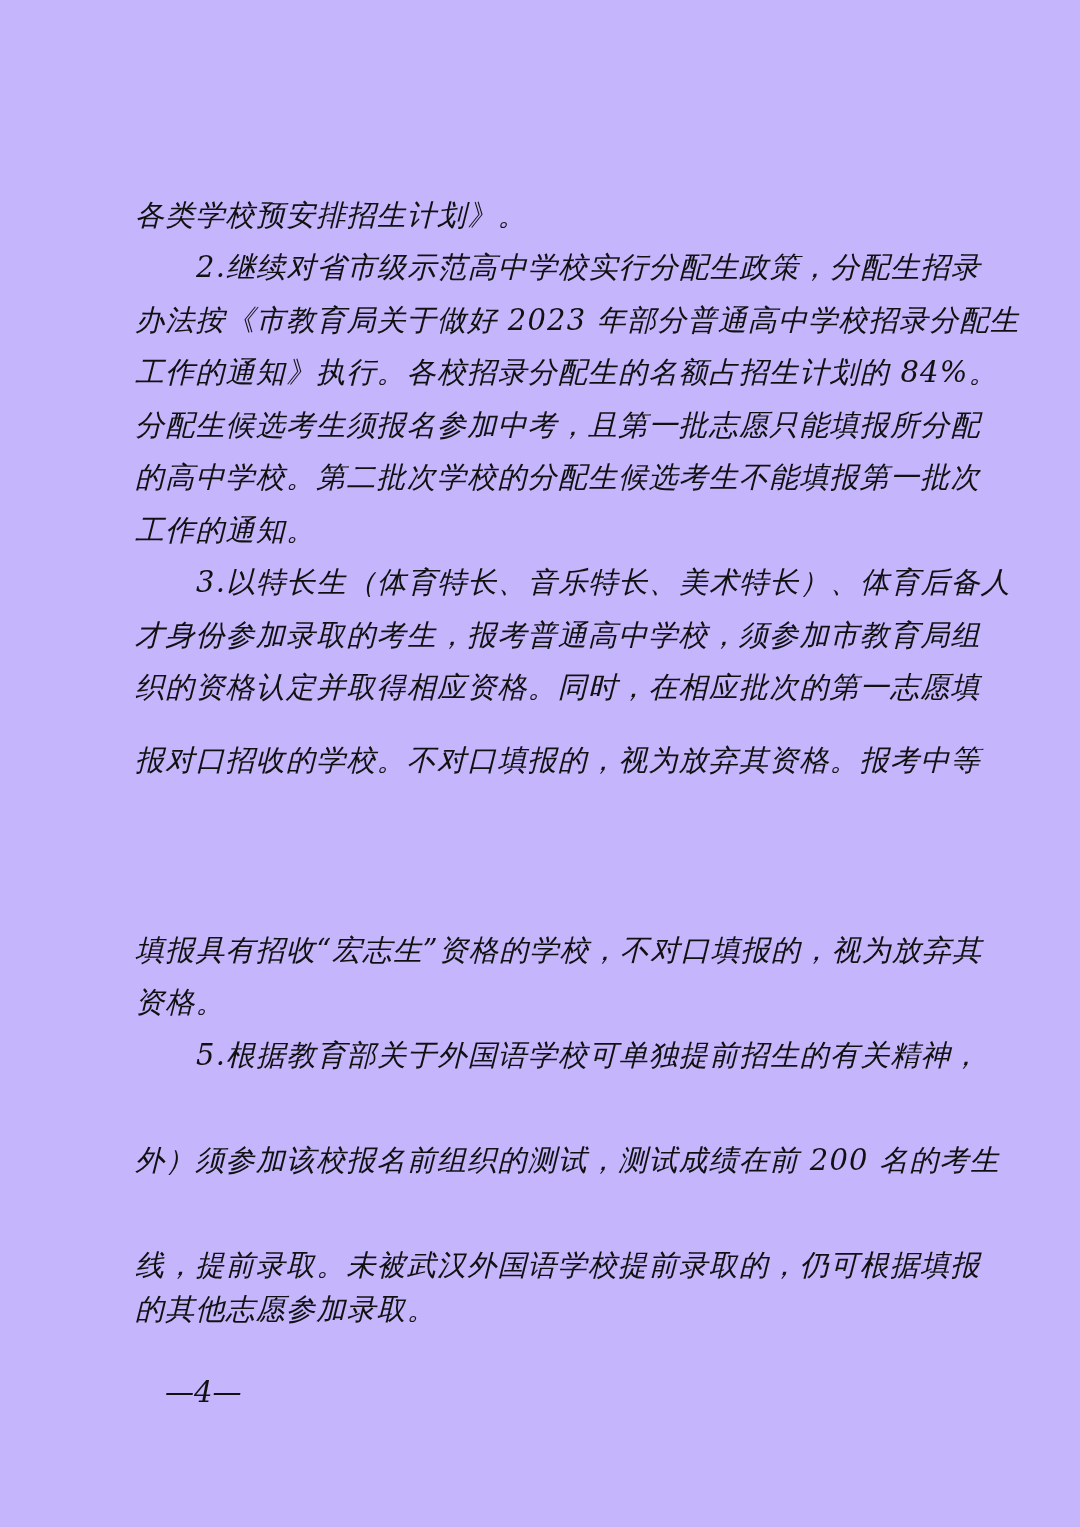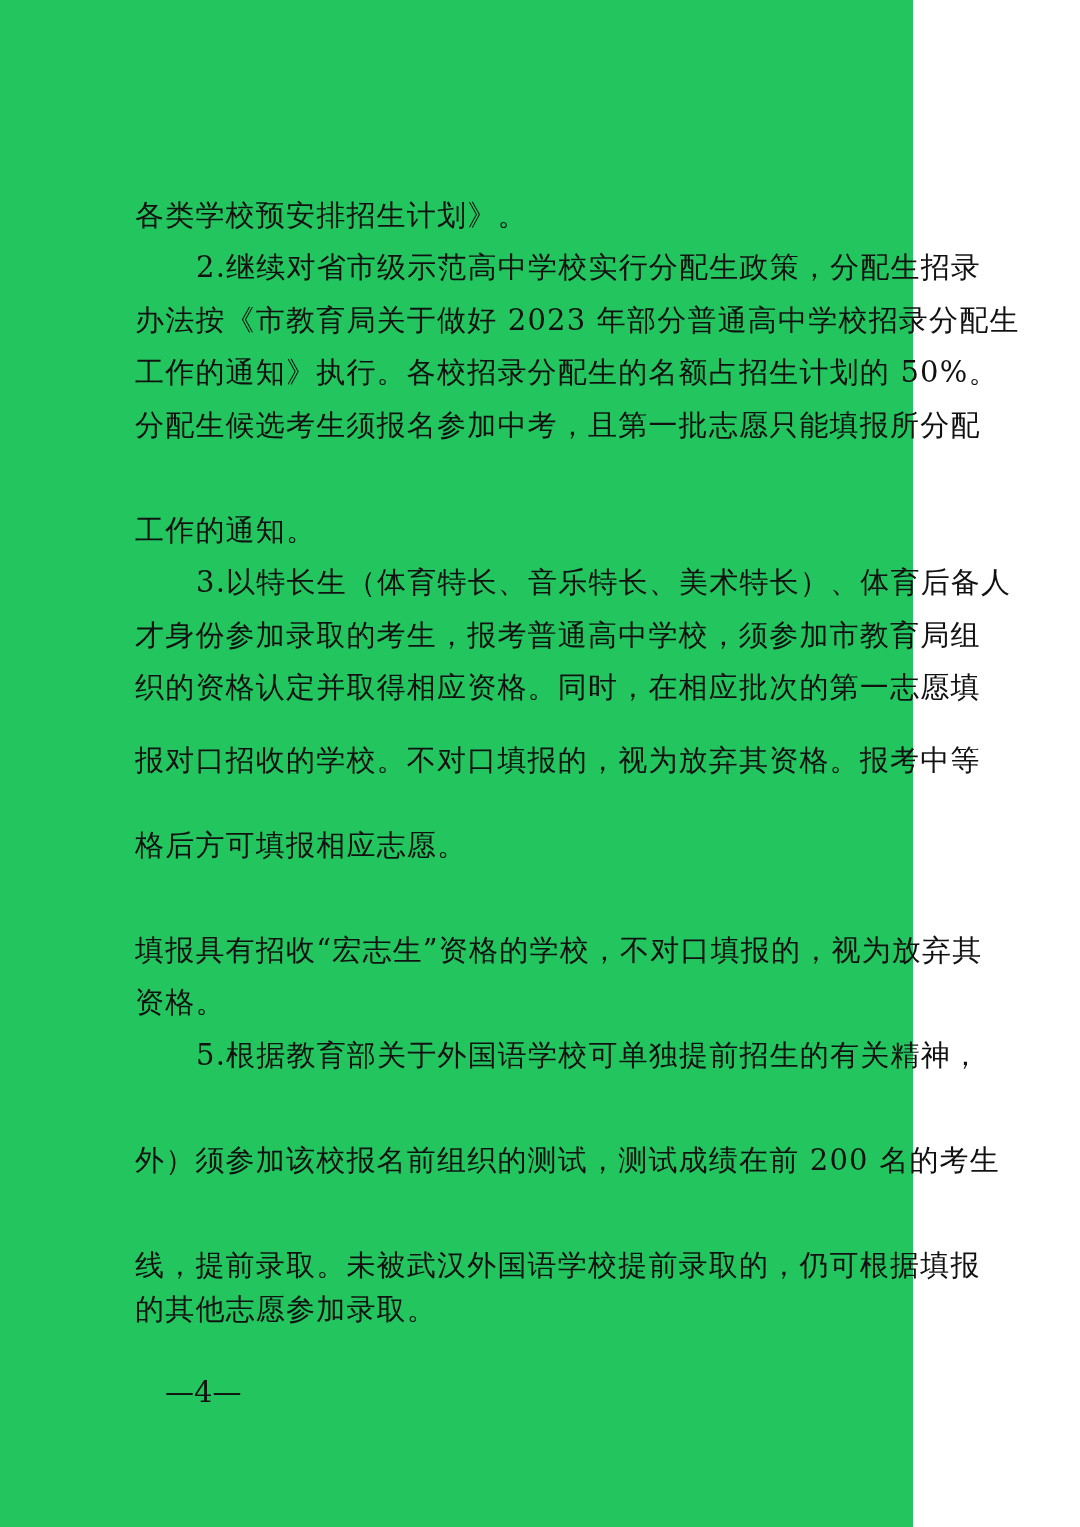--- a/index.html
+++ b/index.html
@@ -1,19 +1,20 @@
 <!DOCTYPE html>
 <html><head>
 <meta charset="utf-8">
 <style>
   html, body { margin: 0; padding: 0; background: #ffffff; }
   body { width: 1080px; height: 1527px; position: relative; overflow: hidden; }
   .page {
-    position: absolute; left: 0; top: 0; width: 913px; height: 1527px;
-    background: #22c55e;
+    position: absolute; left: 0; top: 0; width: 1080px; height: 1527px;
+    background: #c4b5fd;
+    font-style: italic;
   }
   .line {
     position: absolute;
     left: 135px;
     width: 792px;
     height: 40px;
     line-height: 40px;
     font-family: "DejaVu Serif", "Liberation Serif", serif;
     font-size: 29px;
     color: #111111;
@@ -30,29 +31,29 @@
 </style>
 </head>
 <body>
 
 <div class="page">
 
   <div class="line" style="top:195px">各类学校预安排招生计划》。</div>
 
   <div class="line just indent" style="top:247px">2.继续对省市级示范高中学校实行分配生政策，分配生招录</div>
   <div class="line just" style="top:300px">办法按《市教育局关于做好 2023 年部分普通高中学校招录分配生</div>
-  <div class="line just" style="top:352px">工作的通知》执行。各校招录分配生的名额占招生计划的 50%。</div>
+  <div class="line just" style="top:352px">工作的通知》执行。各校招录分配生的名额占招生计划的 84%。</div>
   <div class="line just" style="top:405px">分配生候选考生须报名参加中考，且第一批志愿只能填报所分配</div>
+  <div class="line just" style="top:457px">的高中学校。第二批次学校的分配生候选考生不能填报第一批次</div>
   <div class="line" style="top:510px">工作的通知。</div>
 
   <div class="line just indent" style="top:562px">3.以特长生（体育特长、音乐特长、美术特长）、体育后备人</div>
   <div class="line just" style="top:615px">才身份参加录取的考生，报考普通高中学校，须参加市教育局组</div>
   <div class="line just" style="top:667px">织的资格认定并取得相应资格。同时，在相应批次的第一志愿填</div>
   <div class="line just" style="top:740px">报对口招收的学校。不对口填报的，视为放弃其资格。报考中等</div>
-  <div class="line" style="top:825px">格后方可填报相应志愿。</div>
 
   <div class="line just" style="top:930px">填报具有招收“宏志生”资格的学校，不对口填报的，视为放弃其</div>
   <div class="line" style="top:982px">资格。</div>
 
   <div class="line just indent" style="top:1035px">5.根据教育部关于外国语学校可单独提前招生的有关精神，</div>
   <div class="line just" style="top:1140px">外）须参加该校报名前组织的测试，测试成绩在前 200 名的考生</div>
   <div class="line just" style="top:1245px">线，提前录取。未被武汉外国语学校提前录取的，仍可根据填报</div>
   <div class="line" style="top:1289px">的其他志愿参加录取。</div>
 
   <div class="page-number">—4—</div>

